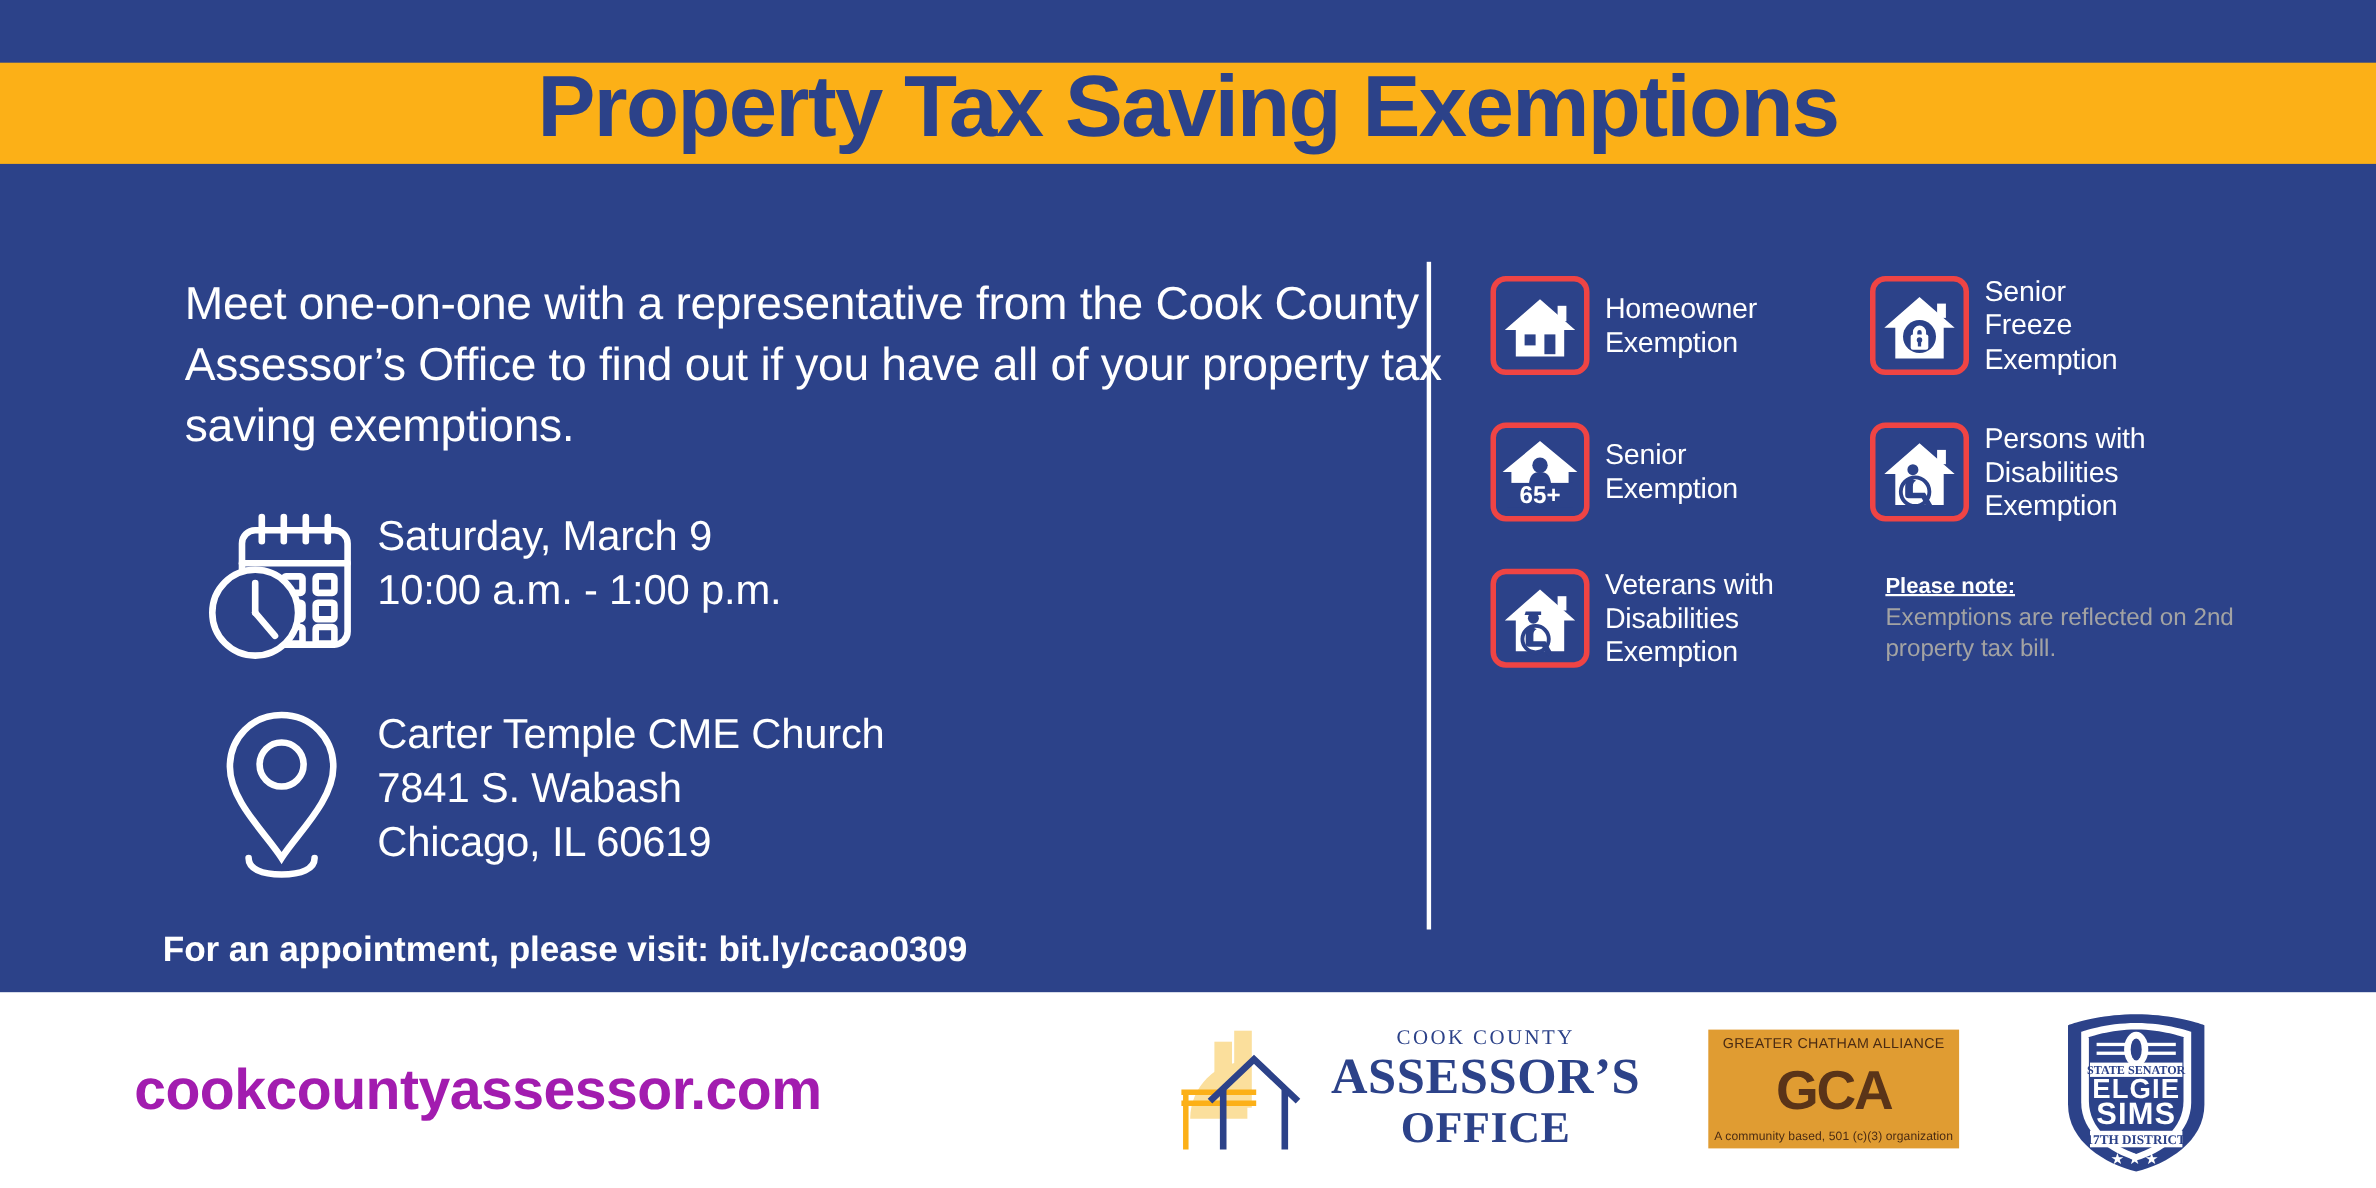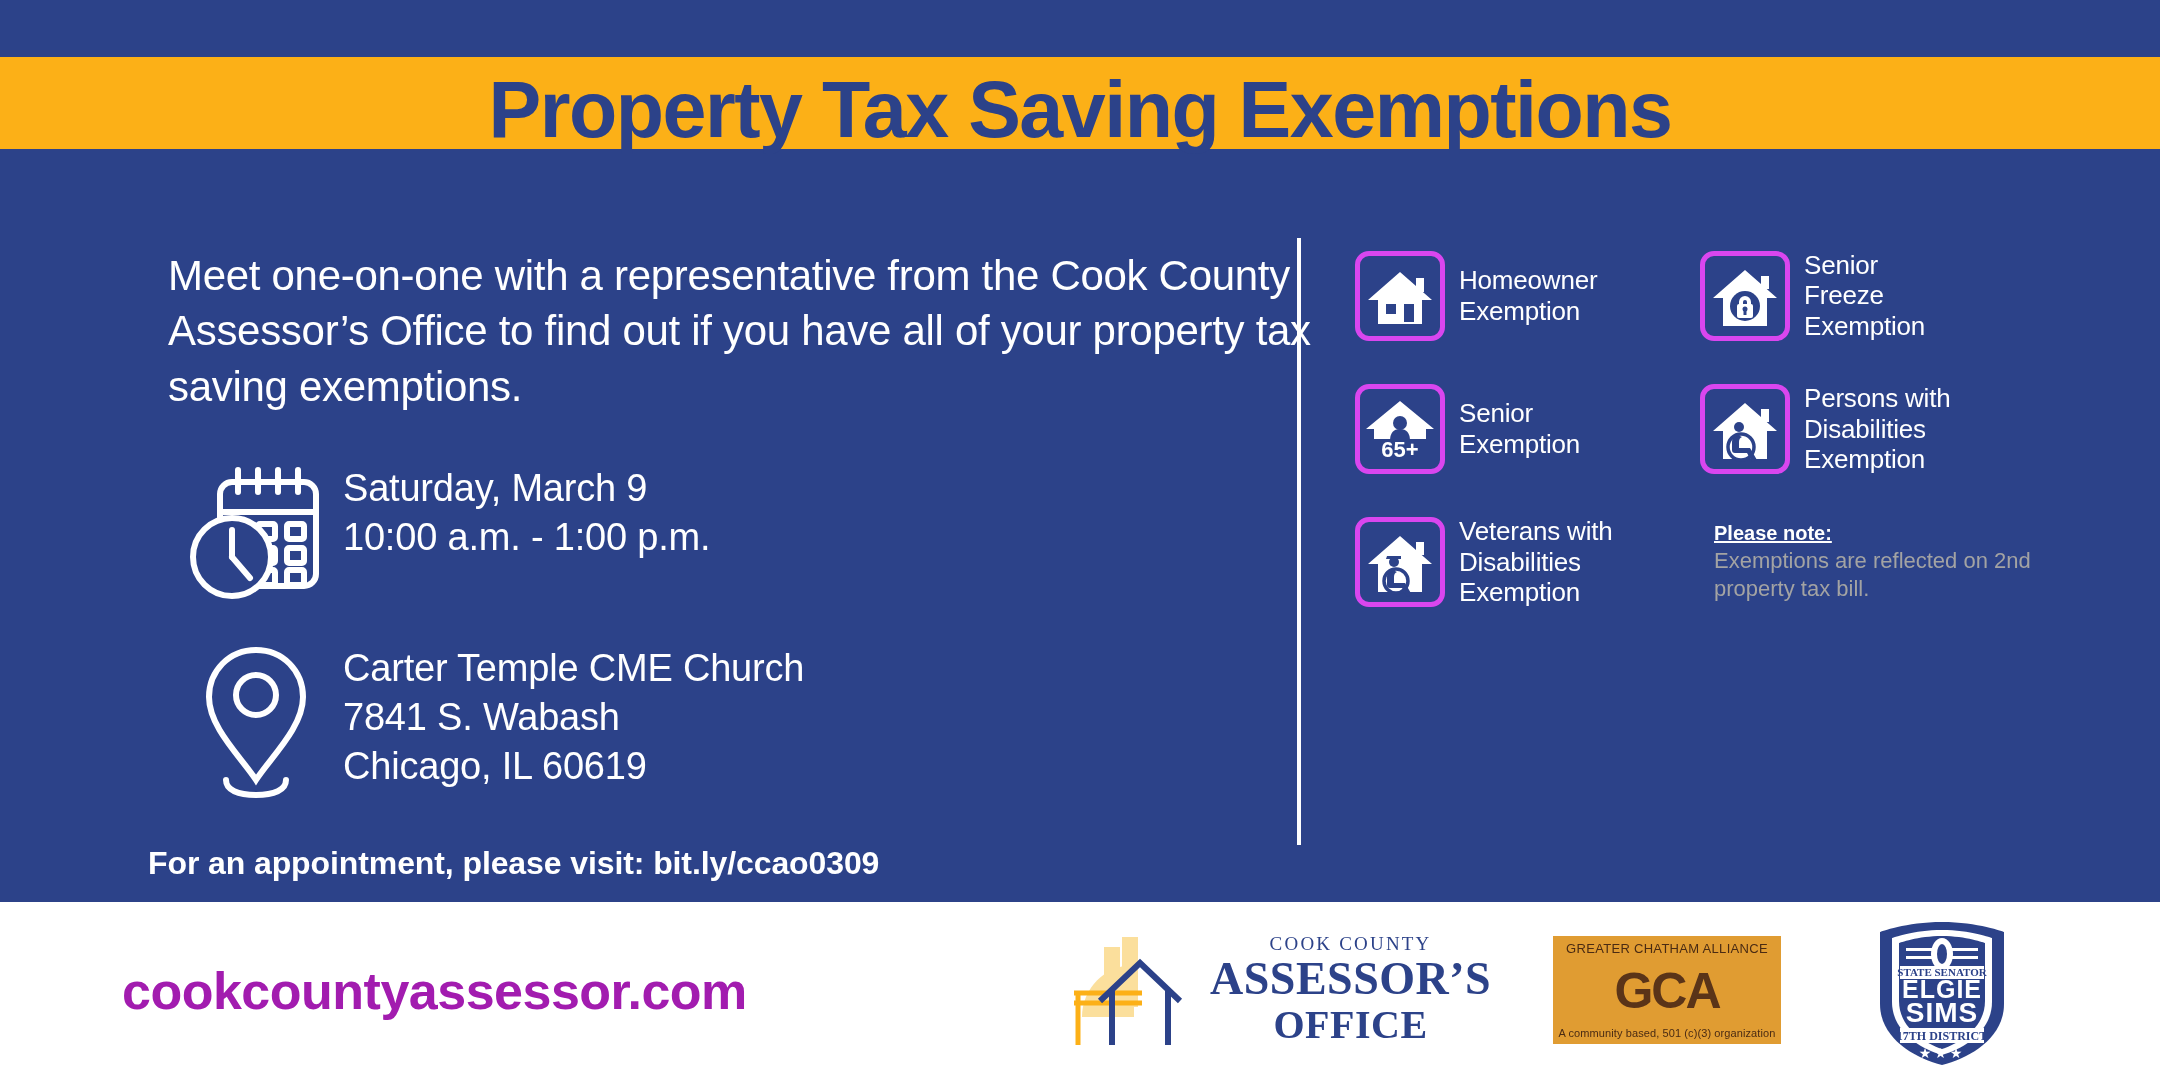--- a/index.html
+++ b/index.html
@@ -15,21 +15,21 @@
     background: #2c4289;
   }
 
   
   .title-banner {
     position: absolute;
     left: 0; top: 57px;
     width: 2160px; height: 92px;
     background: #fcb017;
     display: flex;
-    align-items: flex-end;
+    align-items: flex-start;
     justify-content: center;
   }
   .title-text {
     font-size: 79px;
     font-weight: bold;
     color: #2c4289;
     letter-spacing: -1.5px;
     line-height: 1;
     white-space: nowrap;
   }
@@ -111,21 +111,21 @@
   .ex-row + .ex-row { margin-top: 42px; }
   .ex-item {
     display: flex;
     align-items: center;
   }
   .ex-item.col1 { width: 345px; flex: 0 0 345px; }
   .ex-item.col2 { width: 400px; flex: 0 0 400px; }
   .ex-badge {
     width: 90px; height: 90px;
     flex: 0 0 90px;
-    border: 5px solid #d946ef;
+    border: 5px solid #ef4444;
     border-radius: 14px;
     position: relative;
     overflow: hidden;
   }
   .ex-label {
     margin-left: 14px;
     font-size: 26px;
     line-height: 1.17;
     color: #ffffff;
     font-weight: 400;

